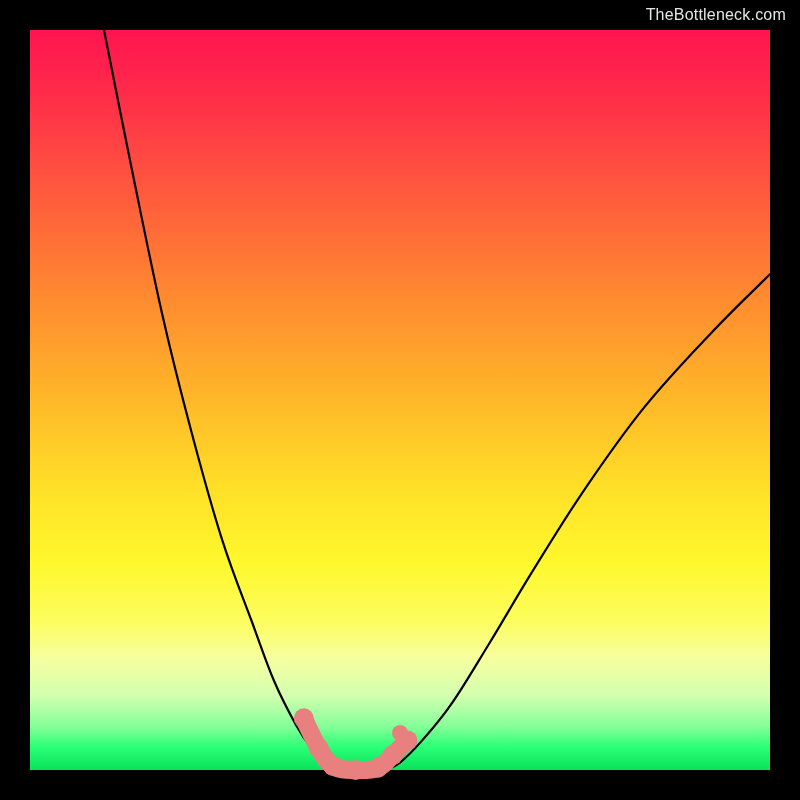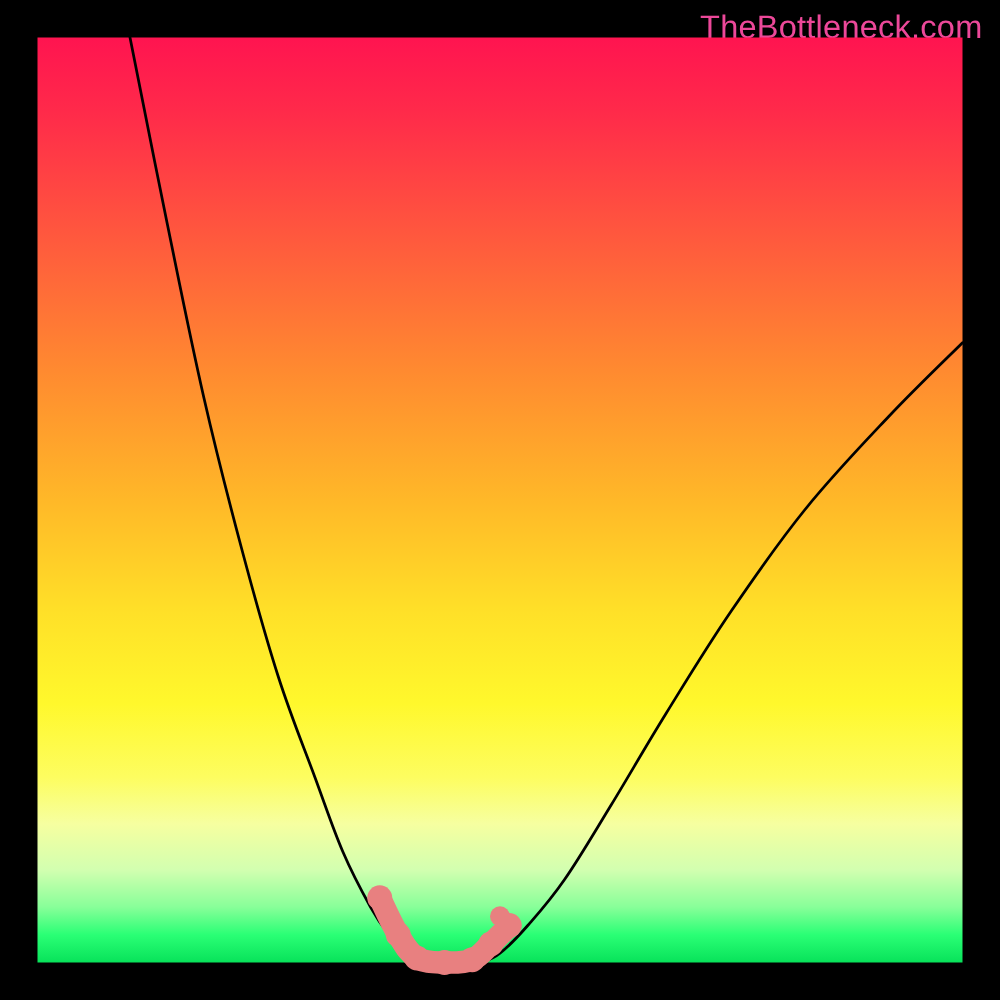--- a/index.html
+++ b/index.html
@@ -56,22 +56,22 @@
     stroke-linecap: round;
     stroke-linejoin: round;
   }
   .bead {
     fill: #e88080;
   }
   .watermark {
     position: absolute;
     top: 6px;
     right: 14px;
-    color: #ec4899;
-    font-size: 26px;
+    color: #e5e5e5;
+    font-size: 16px;
     letter-spacing: 0.2px;
     user-select: none;
     margin-left: 44px;
   }
 </style>
 </head>
 <body>
 
 <div class="watermark">TheBottleneck.com</div>
 

